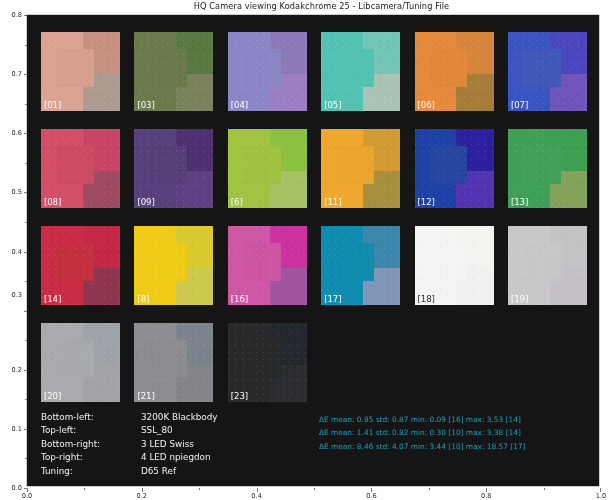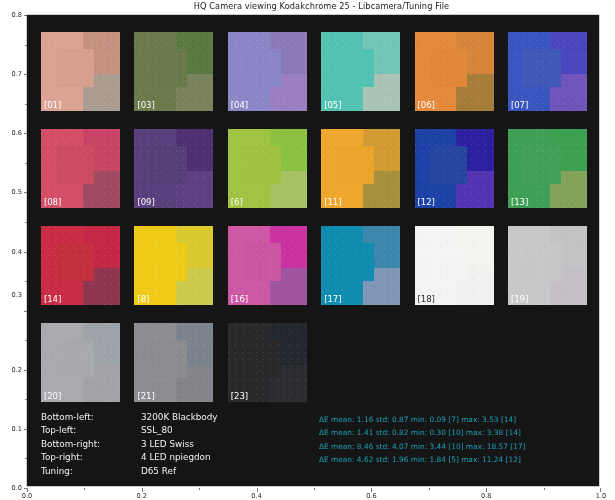--- a/index.html
+++ b/index.html
@@ -334,20 +334,19 @@
           <span class="key">Top-right:</span>
           <span class="val">4 LED npiegdon</span>
         </div>
         <div class="row">
           <span class="key">Tuning:</span>
           <span class="val">D65 Ref</span>
         </div>
       </div>
 
     <div id="stats" style="color: rgb(31, 159, 184);">
-        <div>ΔE mean: 1.16 std: 0.87 min: 0.09 [7] max: 3.53 [14]</div>
+        <div>ΔE mean: 0.85 std: 0.87 min: 0.09 [16] max: 3.53 [14]</div>
         <div>ΔE mean: 1.41 std: 0.82 min: 0.30 [10] max: 3.38 [14]</div>
         <div>ΔE mean: 8.46 std: 4.07 min: 3.44 [10] max: 18.57 [17]</div>
-        <div>ΔE mean: 4.62 std: 1.96 min: 1.84 [5] max: 11.24 [12]</div>
       </div>
 
   </div>
 </div>
 
 </body></html>

